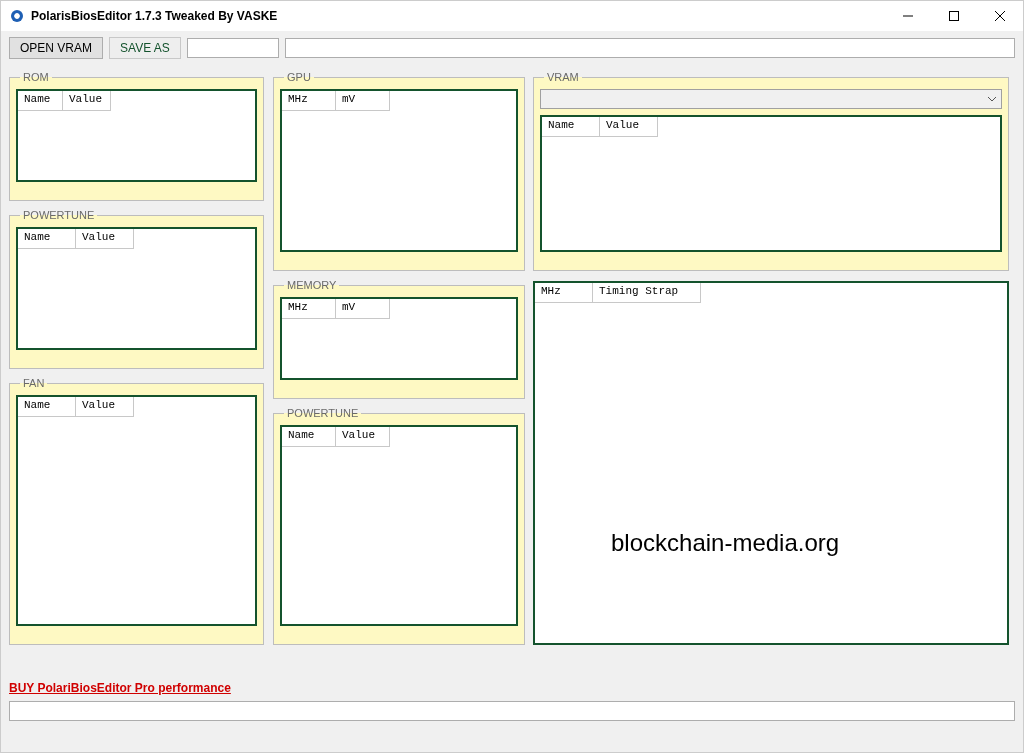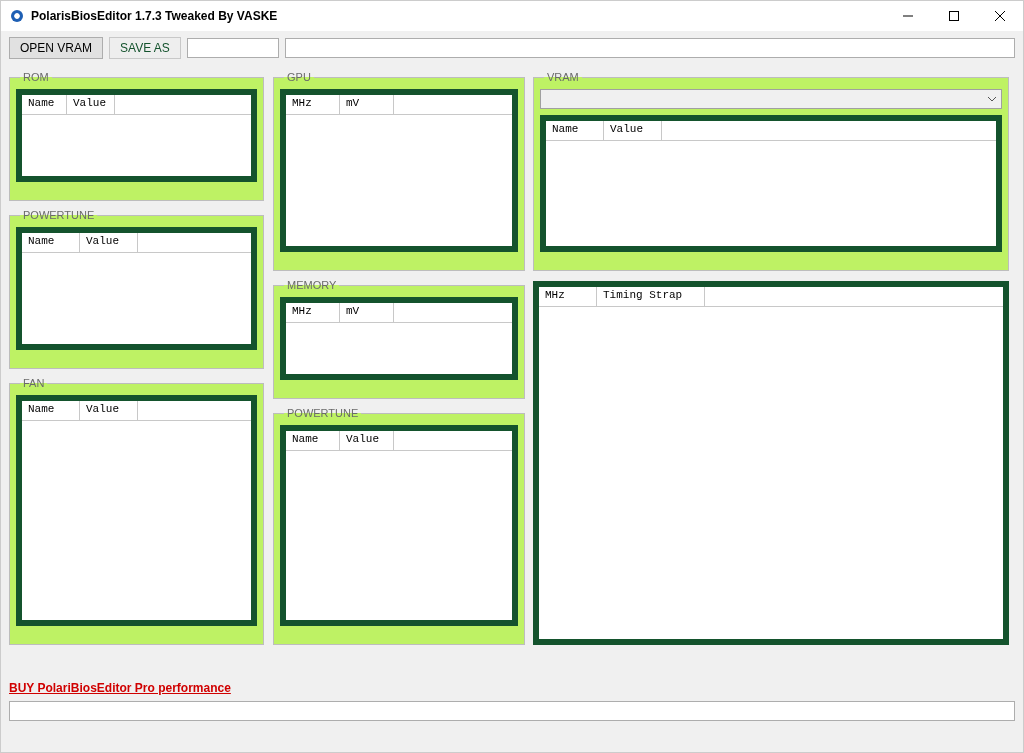--- a/index.html
+++ b/index.html
@@ -77,36 +77,36 @@
     font-family: inherit;
     font-size: 12px;
     padding: 0 4px;
   }
 
   fieldset.group {
     border: 1px solid #bdbdbd;
     margin: 0;
     padding: 6px 6px 18px 6px;
     position: absolute;
-    background: #bef264;
+    background: #fef9c3;
   }
   fieldset.group > legend {
     color: #6a6a6a;
     font-size: 11px;
     padding: 0 3px;
     margin-left: 4px;
   }
 
   .listview {
     background: #fff;
-    border: 6px solid #14532d;
+    border: 2px solid #14532d;
     width: 100%;
     height: 100%;
     display: flex;
-    flex-direction: column;
+    flex-direction: row;
     justify-content: flex-end;
   }
   .lv-header {
     display: flex;
     height: 20px;
     border-bottom: 1px solid #c8c8c8;
     font-family: "Courier New", monospace;
     font-size: 11px;
   }
   .lv-header .col {
@@ -298,20 +298,21 @@
       <div class="listview">
         <div class="lv-header">
           <div class="col" style="width:58px">MHz</div>
           <div class="col" style="width:108px">Timing Strap</div>
           <div class="col-fill"></div>
         </div>
         <div class="lv-body"></div>
       </div>
     </div>
 
+    <div class="watermark" style="left:610px; top:498px">blockchain-media.org</div>
 
 
     <div style="position:absolute; left:8px; top:650px">
       <a class="linklabel">BUY PolariBiosEditor Pro performance</a>
     </div>
 
     <input class="tbox" style="position: absolute; left: 8px; right: 8px; top: 670px; width: calc(100% - 16px);">
 
   </div>
 </div>

